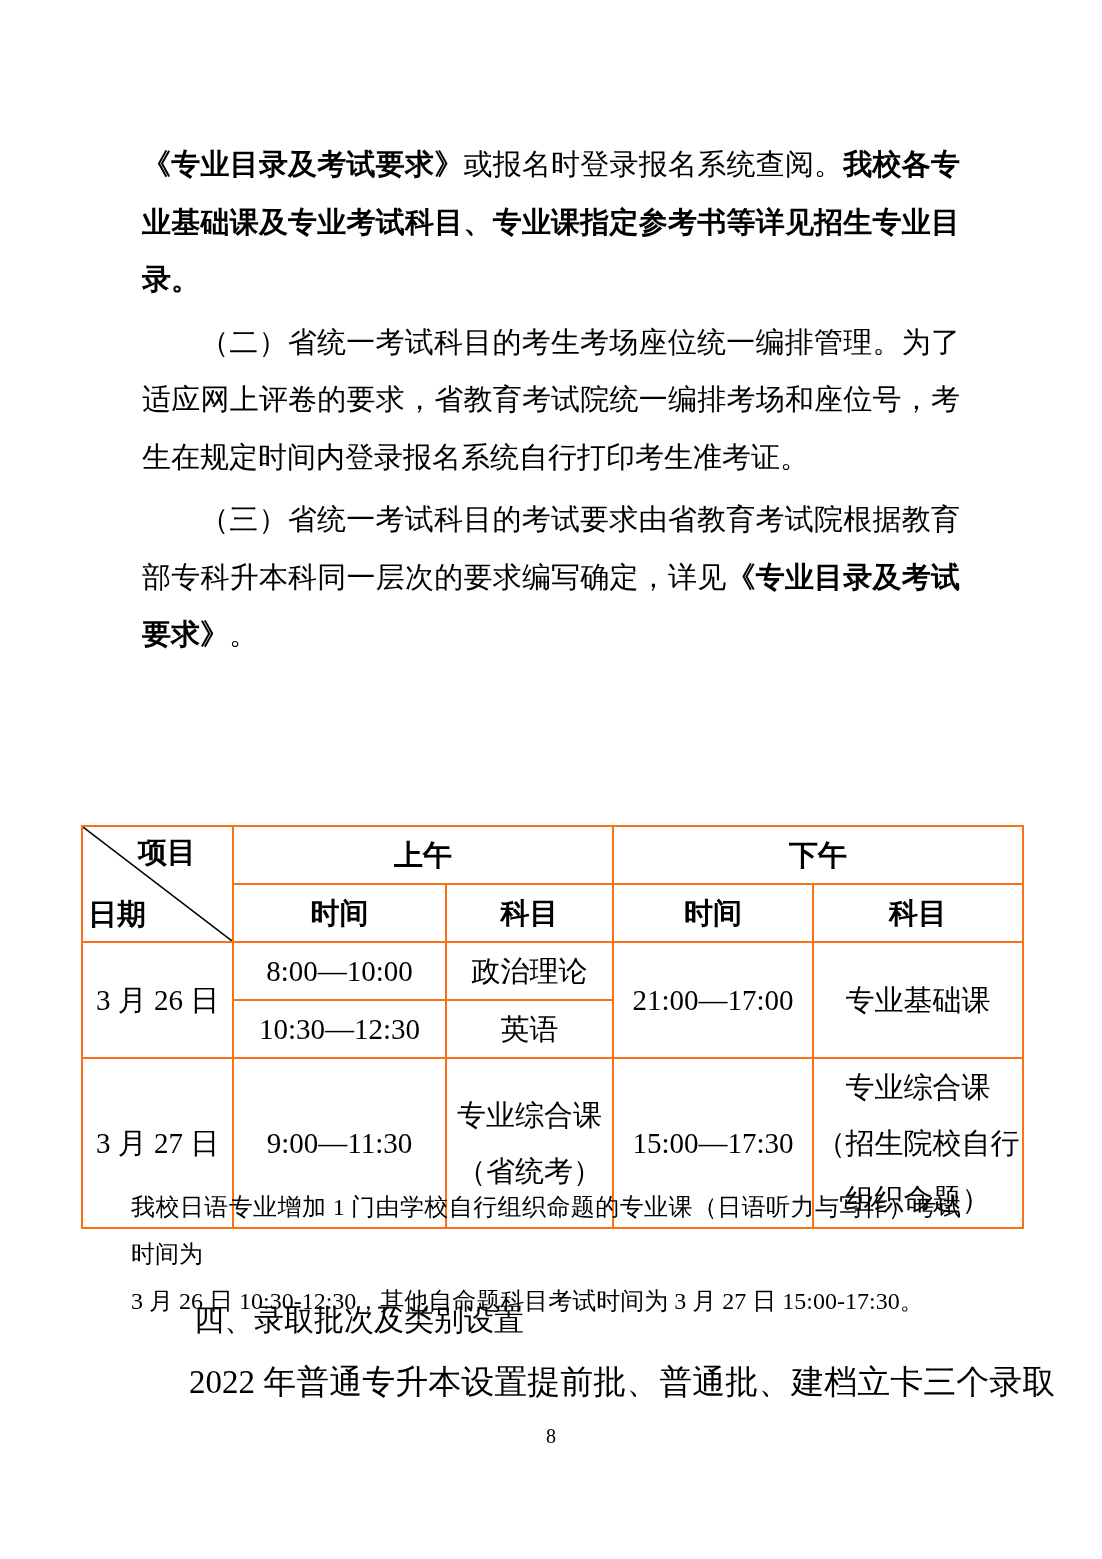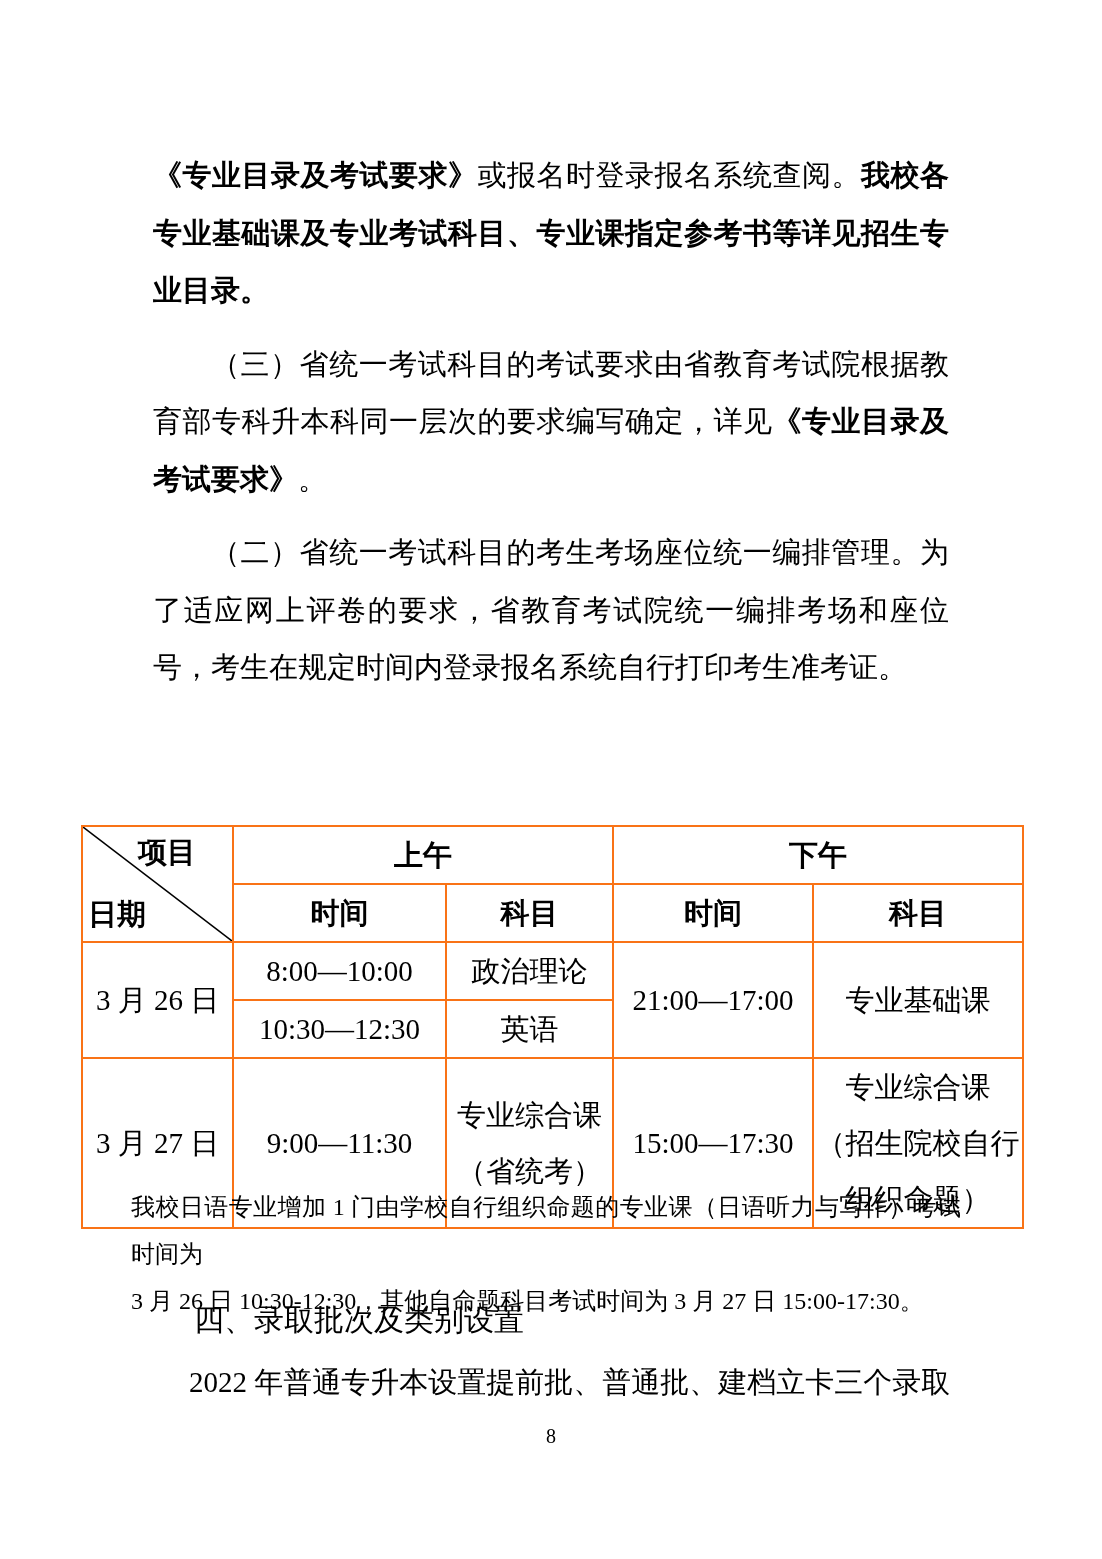--- a/index.html
+++ b/index.html
@@ -9,21 +9,21 @@
     font-family:"Liberation Serif","DejaVu Serif",serif;
     position:relative;overflow:hidden;
   }
   .page{position:absolute;inset:0;}
 
   
   .body-flow{
     position:absolute;left:137px;top:131px;width:828px;
     font-size:29px;line-height:57.5px;text-align:justify;
   }
-  .body-flow p{margin:16px;font-family:Liberation Serif, serif;}
+  .body-flow p{margin:5px;font-family:Liberation Serif, serif;}
   .body-flow p.indent{text-indent:2em;}
   .body-flow .b{font-weight:bold;}
 
   
   .table-title{
     position:absolute;left:137px;top:763px;width:828px;height:58px;
     font-size:30px;font-weight:bold;text-align:center;line-height:58px;
     white-space:nowrap;
   }
 
@@ -53,37 +53,37 @@
     font-size:24px;line-height:47px;text-align:justify;
   }
 
   
   .section-heading{
     position:absolute;left:194px;top:1300px;
     font-size:30px;font-weight:normal;line-height:40px;white-space:nowrap;
   }
   .next-paragraph{
     position:absolute;left:189px;top:1362px;width:810px;
-    font-size:29px;line-height:40px;white-space:nowrap;
+    font-size:33px;line-height:40px;white-space:nowrap;
   }
 
   .page-number{
     position:absolute;left:0;top:1422px;width:100%;
     font-size:20px;text-align:center;line-height:28px;
   }
 </style>
 </head>
 <body>
 
 <div class="page">
 
   <div class="body-flow" id="body-flow">
       <p class=""><span class="b">《专业目录及考试要求》</span><span>或报名时登录报名系统查阅。</span><span class="b">我校各专业基础课及专业考试科目、专业课指定参考书等详见招生专业目录。</span></p>
+      <p class="indent"><span>（二）省统一考试科目的考生考场座位统一编排管理。为了适应网上评卷的要求，省教育考试院统一编排考场和座位号，考生在规定时间内登录报名系统自行打印考生准考证。</span></p>
       <p class="indent"><span>（三）省统一考试科目的考试要求由省教育考试院根据教育部专科升本科同一层次的要求编写确定，详见</span><span class="b">《专业目录及考试要求》</span><span>。</span></p>
-      <p class="indent"><span>（二）省统一考试科目的考生考场座位统一编排管理。为了适应网上评卷的要求，省教育考试院统一编排考场和座位号，考生在规定时间内登录报名系统自行打印考生准考证。</span></p>
     </div>
 
 
   <table class="exam">
     <colgroup>
       <col style="width:151px">
       <col style="width:213px">
       <col style="width:167px">
       <col style="width:200px">
       <col style="width:210px">

